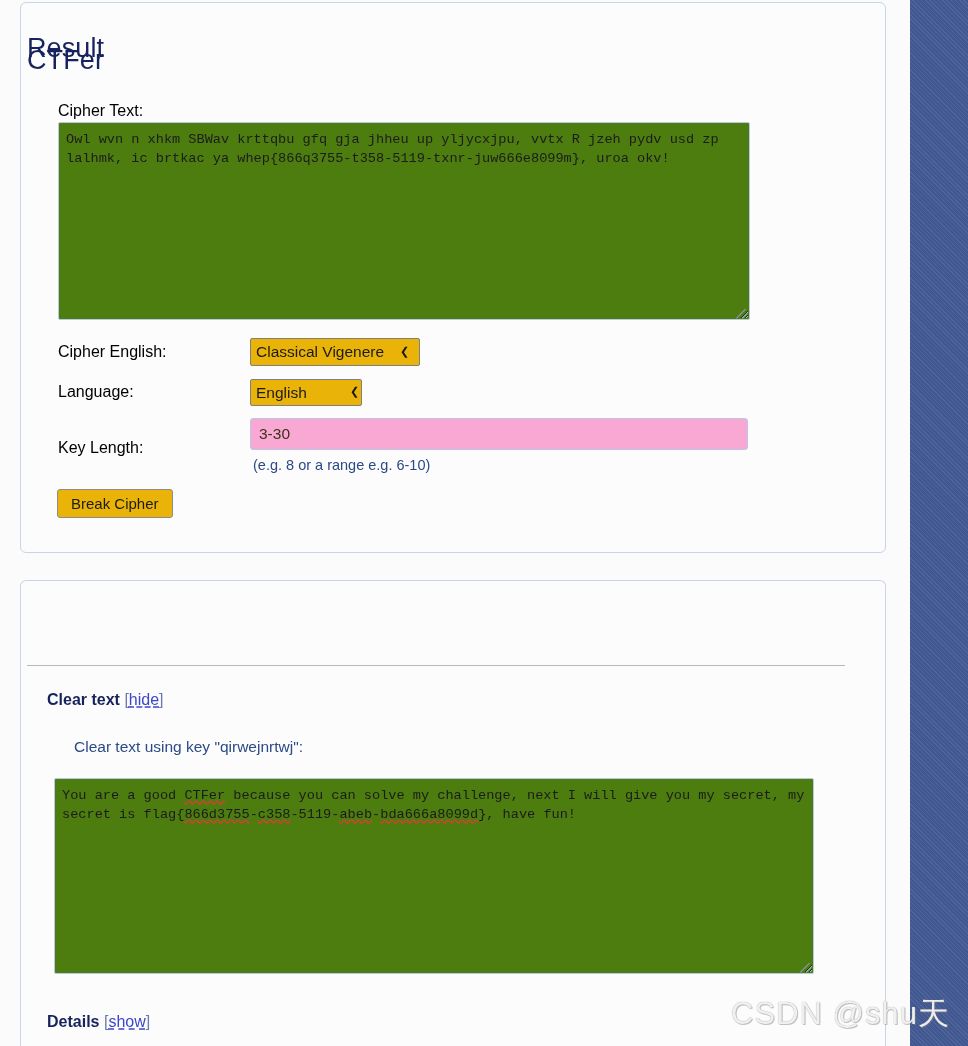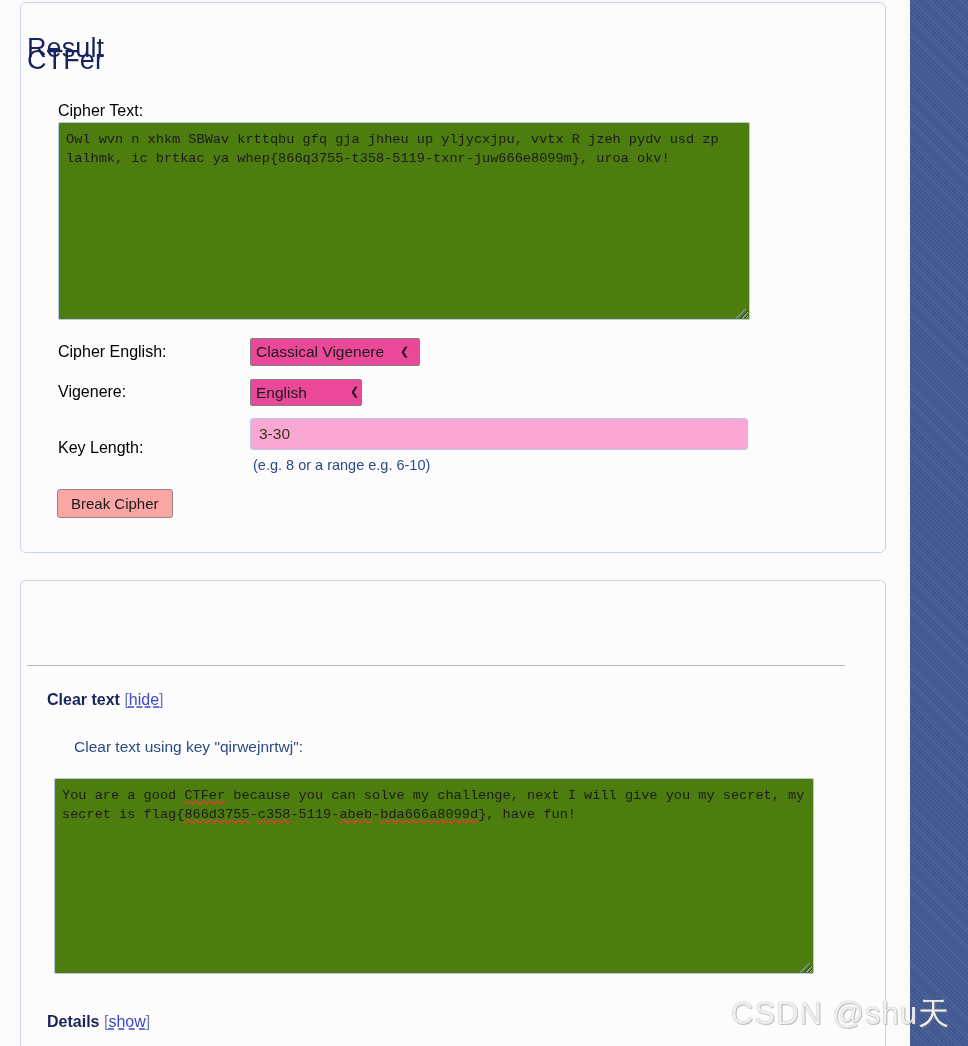--- a/index.html
+++ b/index.html
@@ -145,21 +145,21 @@
   #variant-label  { position: absolute; left: 58px; top: 343px; }
   #language-label { position: absolute; left: 58px; top: 383px; }
   #keylen-label   { position: absolute; left: 58px; top: 439px; }
 
   select.ui-select {
     position: absolute;
     box-sizing: border-box;
     font-family: "Liberation Sans", sans-serif;
     font-size: 15.5px;
     color: #1b1b1b;
-    background: #ec4899;
+    background: #eab308;
     border: 1px solid #808080;
     border-radius: 2px;
     padding: 2px 8px 3px 5px;
     appearance: none;
     -webkit-appearance: none;
   }
   #variant-select  { left: 250px; top: 338px; width: 170px; height: 28px; }
   #language-select { left: 250px; top: 379px; width: 112px; height: 27px; }
   .select-arrow {
     position: absolute;
@@ -189,21 +189,21 @@
     font-size: 14.5px;
     color: #2b4a86;
   }
 
   button.ui-button {
     position: absolute;
     box-sizing: border-box;
     font-family: "Liberation Sans", sans-serif;
     font-size: 15px;
     color: #1b1b1b;
-    background: #fca5a5;
+    background: #eab308;
     border: 1px solid #8c8c8c;
     border-radius: 3px;
     padding: 4px 13px 5px 13px;
     cursor: pointer;
   }
   #break-button { left: 57px;  top: 489px; height: 29px; }
   #clear-button { left: 249px; top: 488px; height: 29px; }
 
   
   #result-rule { top: 665px; }
@@ -267,21 +267,21 @@
 
   <div class="mono-area" id="cipher-textarea">Owl wvn n xhkm SBWav krttqbu gfq gja jhheu up yljycxjpu, vvtx R jzeh pydv usd zp lalhmk, ic brtkac ya whep{866q3755-t358-5119-txnr-juw666e8099m}, uroa okv!</div>
   <span class="resize-grip" id="cipher-grip"></span>
 
   <span class="field-label" id="variant-label">Cipher English:</span>
   <select class="ui-select" id="variant-select">
     <option>Classical Vigenere</option>
   </select>
   <span class="select-arrow" id="variant-arrow">❮</span>
 
-  <span class="field-label" id="language-label">Vigenere:</span>
+  <span class="field-label" id="language-label">Language:</span>
   <select class="ui-select" id="language-select">
     <option>English</option>
   </select>
   <span class="select-arrow" id="language-arrow">❮</span>
 
   <span class="field-label" id="keylen-label">Key Length:</span>
   <input class="ui-input" id="keylen-input" type="text" value="3-30" style="">
   <span id="keylen-hint">(e.g. 8 or a range e.g. 6-10)</span>
 
   <button class="ui-button" id="break-button">Break Cipher</button>

